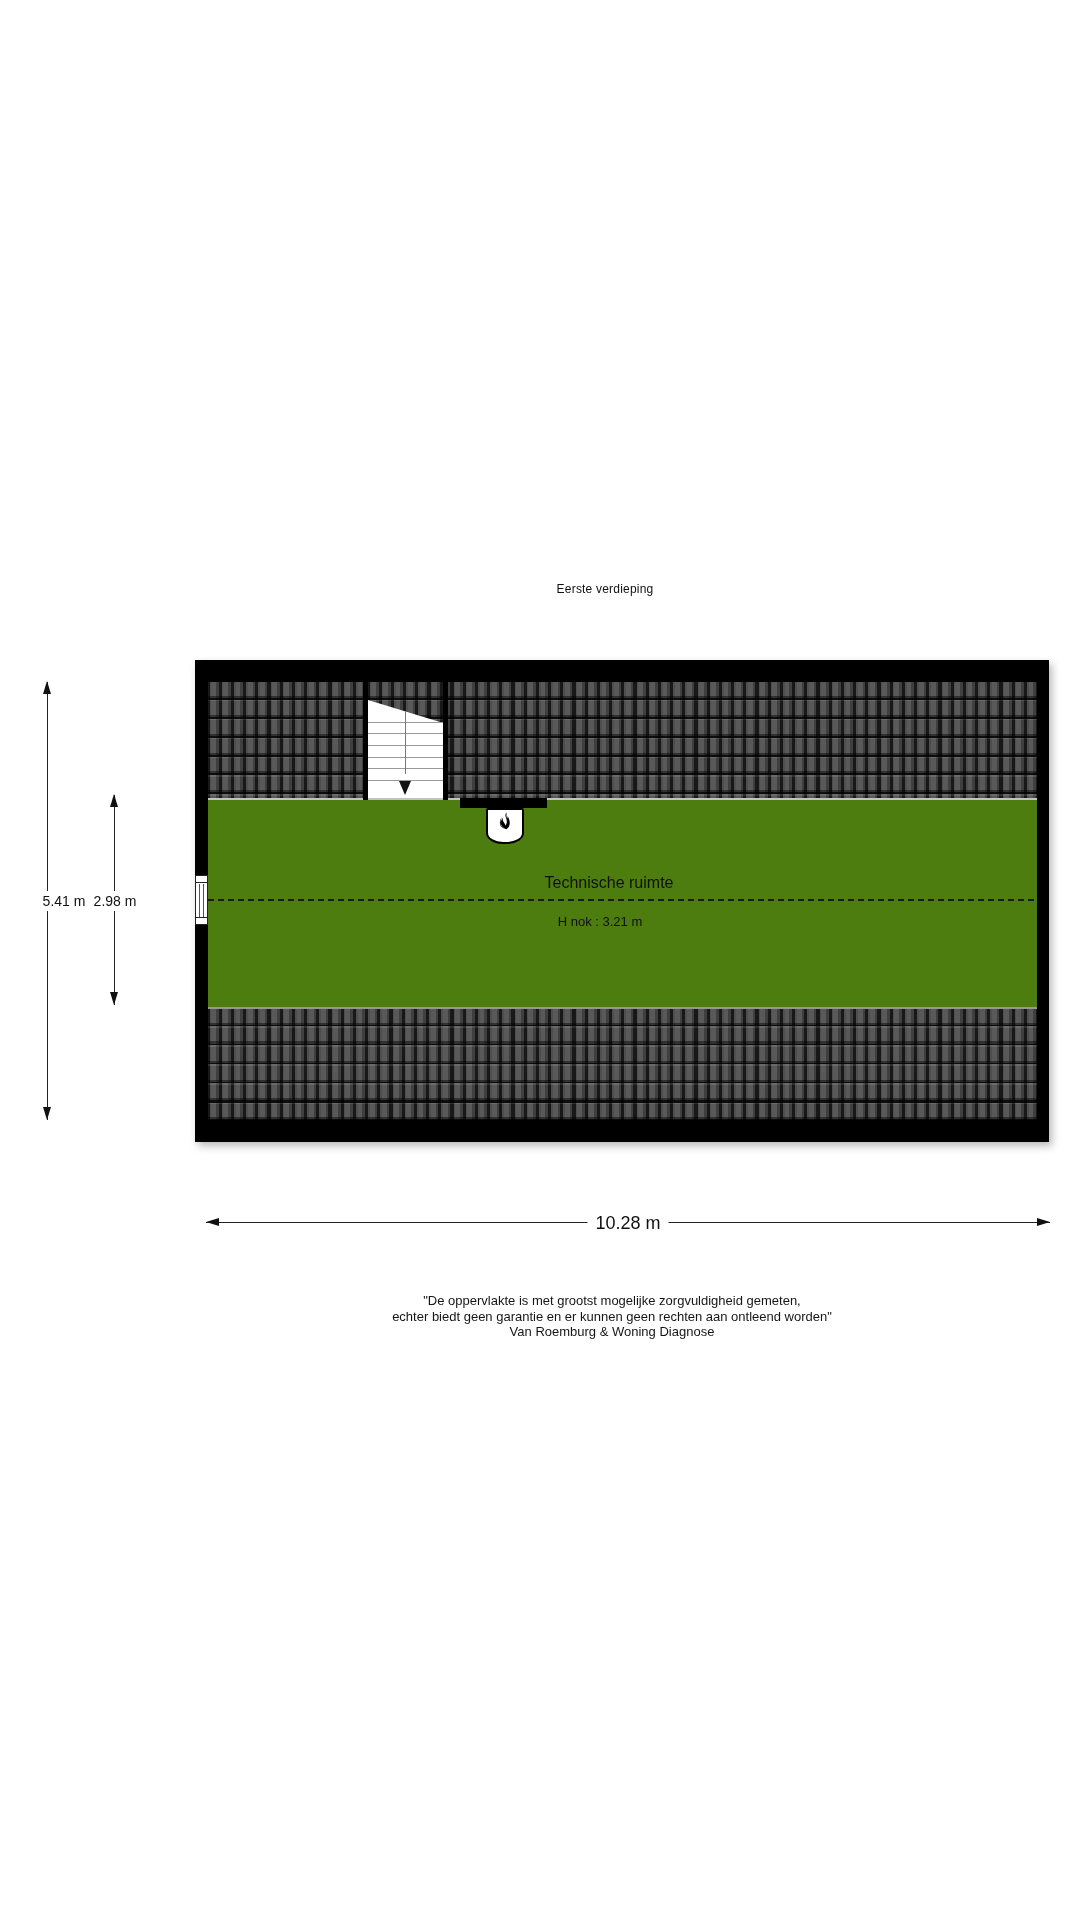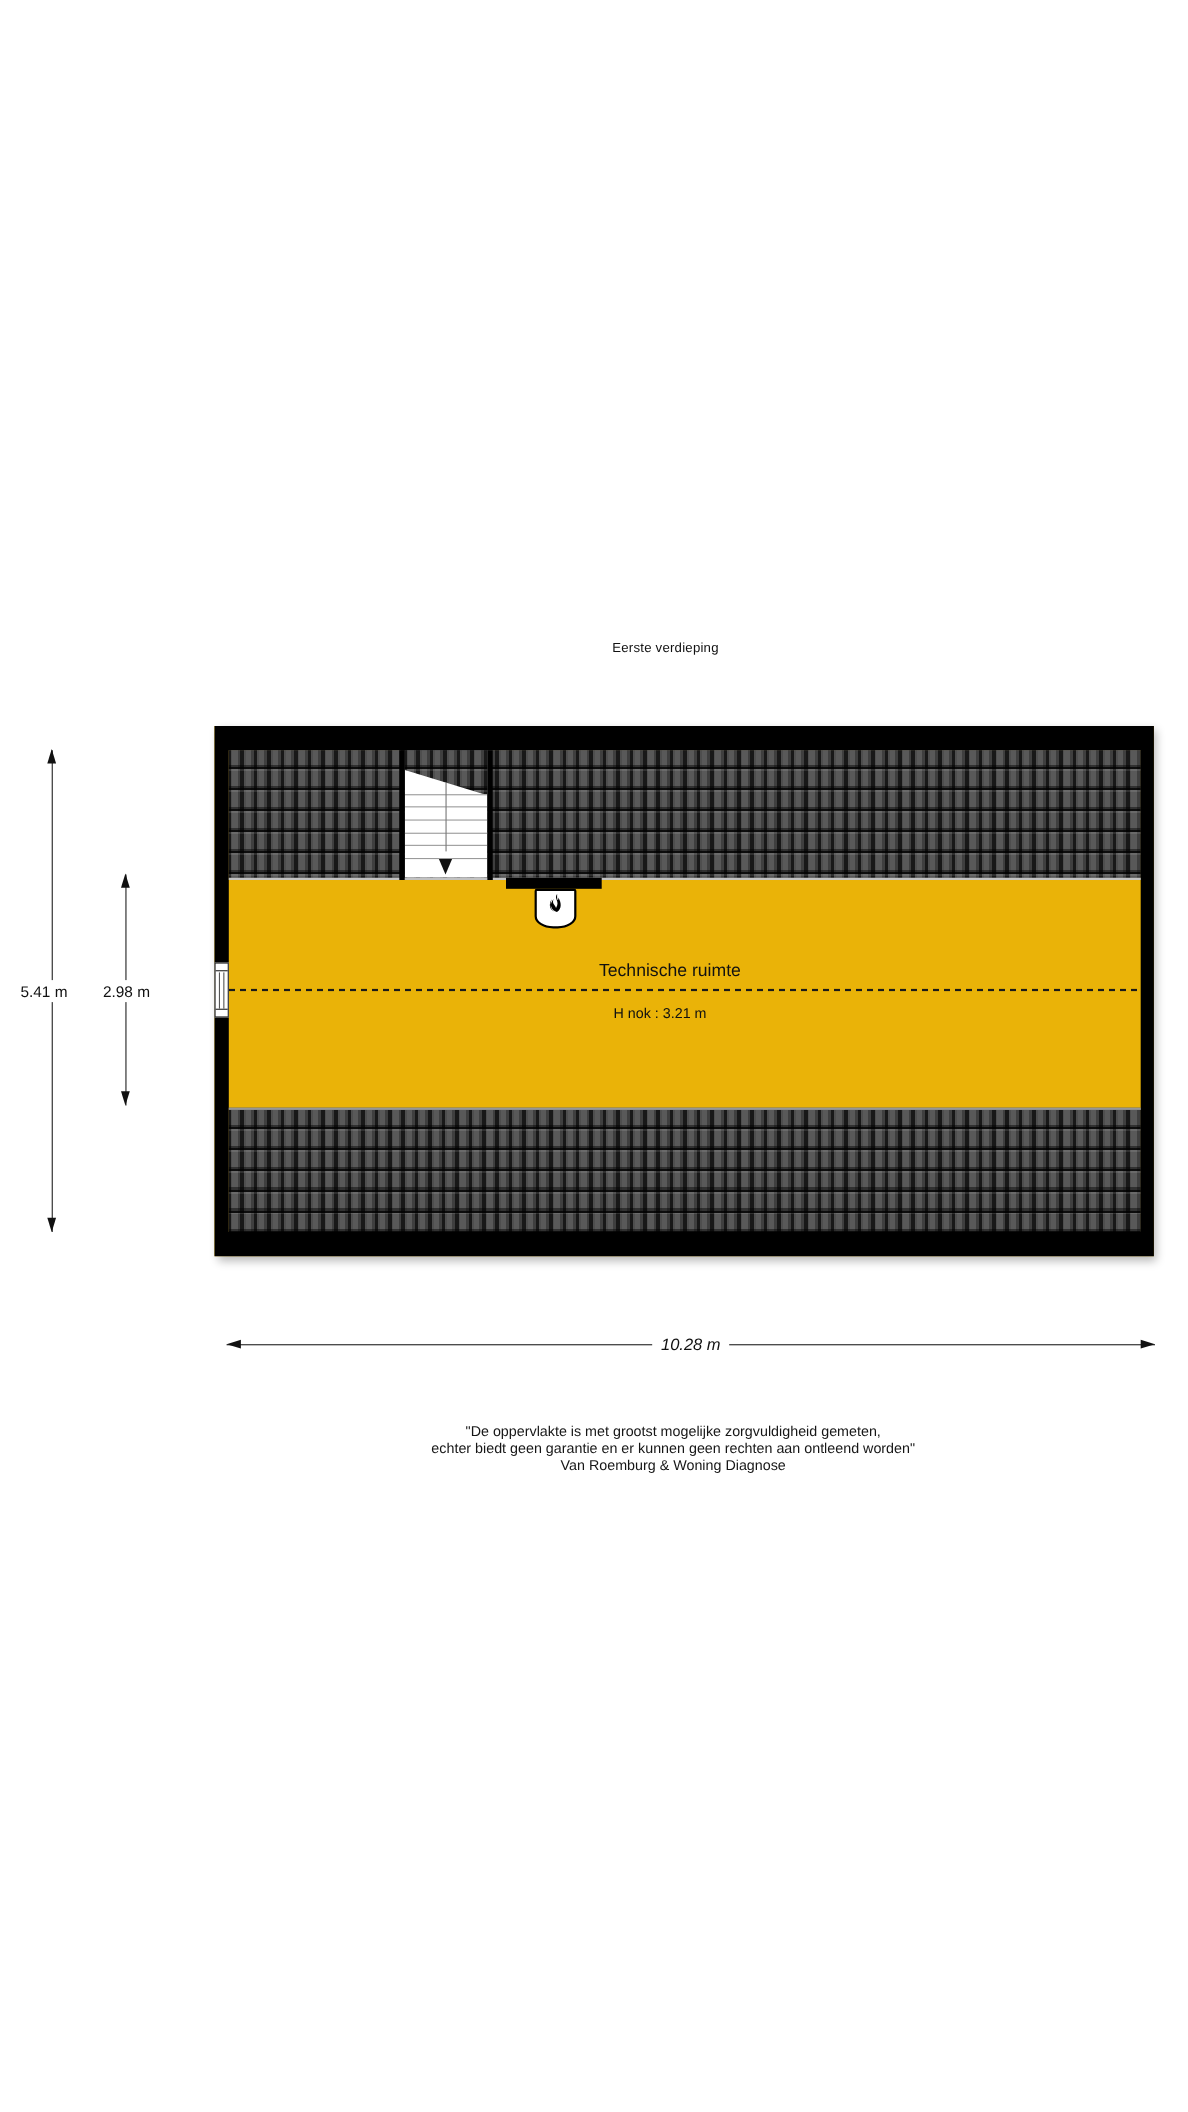--- a/index.html
+++ b/index.html
@@ -13,21 +13,21 @@
 
   
   .floor-title {
     position:absolute; left:605px; top:589px; transform:translate(-50%,-50%);
     font-size:12px; letter-spacing:0.2px; white-space:nowrap; color:#111;
   }
 
   
   .floorplan {
     position:absolute; left:195px; top:660px; width:854px; height:482px;
-    background:#eab308; border:solid #000000; border-width:22px 12px 22px 13px;
+    background:#4d7c0f; border:solid #000000; border-width:22px 12px 22px 13px;
     box-shadow:3px 4px 8px rgba(0,0,0,0.28);
   }
   .plan-inner { position:absolute; left:0; top:0; width:829px; height:438px; }
 
   
   .tiles {
     background-color:#454545;
     background-image:
       repeating-linear-gradient(180deg,
         rgba(0,0,0,0) 0 13.5px, rgba(0,0,0,0.45) 13.5px 15.5px,
@@ -90,21 +90,21 @@
   .arrow { width:0; height:0; z-index:1; }
   .arrow.up    { border-left:4.5px solid transparent; border-right:4.5px solid transparent; border-bottom:13px solid #111; }
   .arrow.down  { border-left:4.5px solid transparent; border-right:4.5px solid transparent; border-top:13px solid #111; }
   .arrow.left  { border-top:4.5px solid transparent; border-bottom:4.5px solid transparent; border-right:13px solid #111; }
   .arrow.right { border-top:4.5px solid transparent; border-bottom:4.5px solid transparent; border-left:13px solid #111; }
   .dim-label {
     position:absolute; transform:translate(-50%,-50%); background:#ffffff;
     padding:2px 4px; white-space:nowrap; z-index:5; color:#111;
   }
   .dim-label.size14 { font-size:14px; }
-  .dim-label.size15 { font-size:15px; padding:2px 8px;font-style:italic; }
+  .dim-label.size15 { font-size:18px; padding:2px 8px; }
 
   
   .disclaimer {
     position:absolute; left:612px; top:1293px; transform:translateX(-50%);
     text-align:center; font-size:13px; line-height:15.5px; white-space:nowrap; color:#161616;
   }
 </style>
 </head>
 <body>
 
@@ -150,21 +150,21 @@
   <div class="abs window-symbol">
     <div class="cap-top"></div>
     <div class="cap-bottom"></div>
     <div class="pane1"></div>
     <div class="pane2"></div>
   </div>
 
   <div class="abs dim-line-v" style="left:47px; top:682px; height:438px;"></div>
   <div class="abs arrow up" style="left:43px; top:681px;"></div>
   <div class="abs arrow down" style="left:43px; top:1107px;"></div>
-  <div class="dim-label size14" style="left:40px; top:901px;">5.41 m</div>
+  <div class="dim-label size14" style="left:64px; top:901px;">5.41 m</div>
 
   <div class="abs dim-line-v" style="left:114px; top:795px; height:210px;"></div>
   <div class="abs arrow up" style="left:110px; top:794px;"></div>
   <div class="abs arrow down" style="left:110px; top:992px;"></div>
   <div class="dim-label size14" style="left:115px; top:901px;">2.98 m</div>
 
   <div class="abs dim-line-h" style="left:206px; top:1222px; width:844px;"></div>
   <div class="abs arrow left" style="left:206px; top:1218px;"></div>
   <div class="abs arrow right" style="left:1037px; top:1218px;"></div>
   <div class="dim-label size15" style="left:628px; top:1223px;">10.28 m</div>

